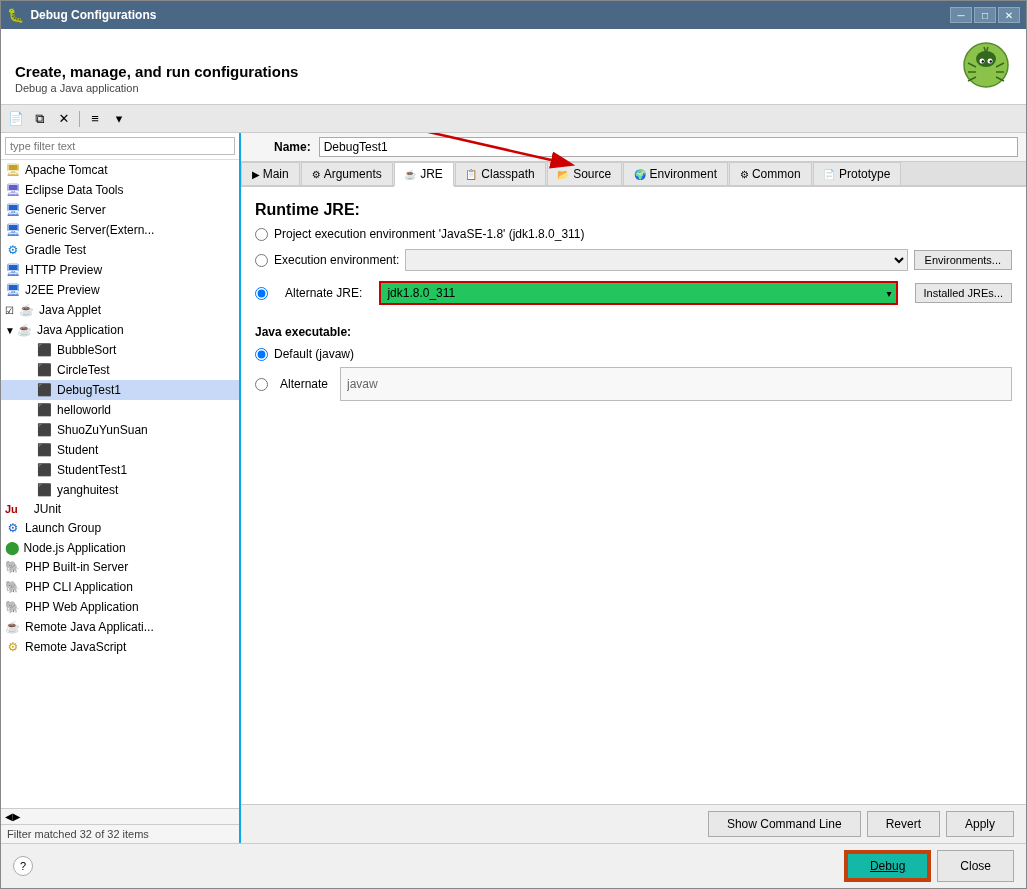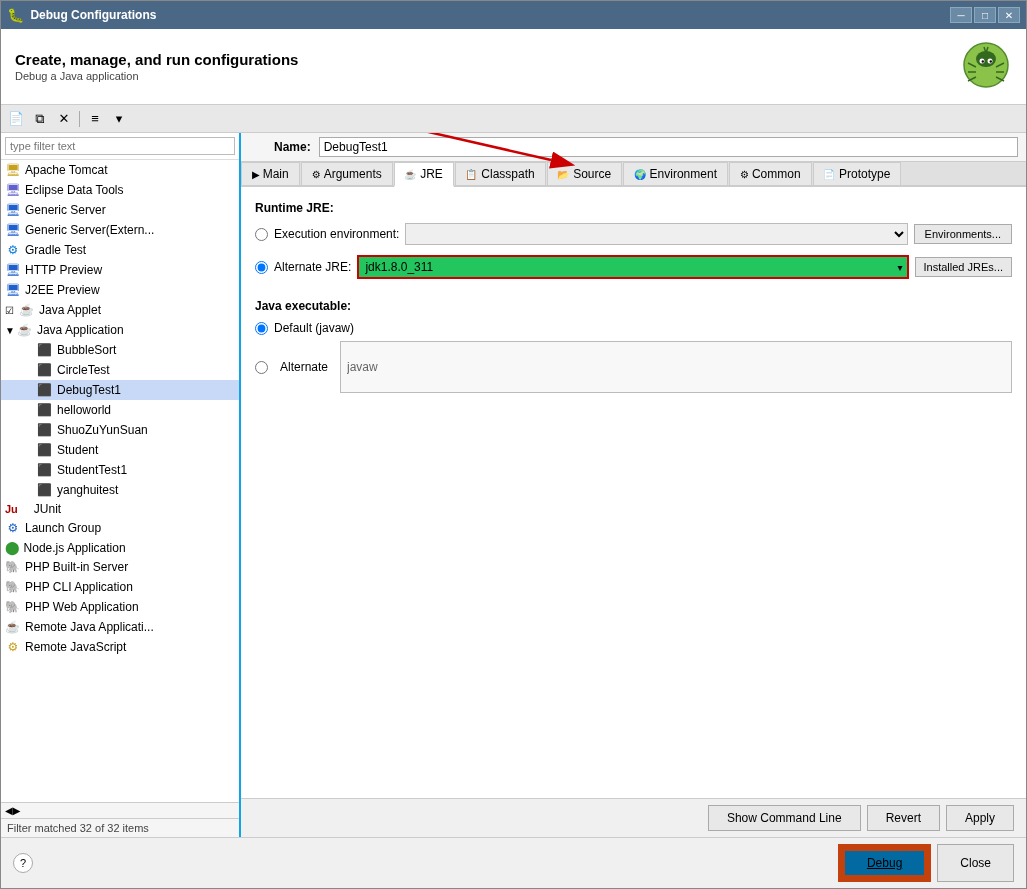--- a/index.html
+++ b/index.html
@@ -5,21 +5,21 @@
     * { box-sizing: border-box; margin: 0; padding: 0; font-family: 'Segoe UI', Arial, sans-serif; font-size: 12px; }
     body { background: #f0f0f0; width: 1027px; height: 889px; overflow: hidden; }
 
     .window { width: 1027px; height: 889px; background: #f0f0f0; border: 1px solid #888; display: flex; flex-direction: column; }
 
     .title-bar { background: #4a6785; display: flex; align-items: center; padding: 4px 6px; gap: 6px; height: 28px; }
     .title-bar-text { color: white; font-size: 12px; font-weight: bold; flex: 1; }
     .title-bar-controls { display: flex; gap: 2px; }
     .title-bar-btn { width: 22px; height: 16px; background: #6a8aa5; border: 1px solid #8ab; color: white; font-size: 10px; display: flex; align-items: center; justify-content: center; cursor: pointer; }
 
-    .header-area { background: white; padding: 10px 14px; border-bottom: 1px solid #ccc; display: flex; align-items: center; justify-content: space-between; }
+    .header-area { background: white; padding: 10px 14px; border-bottom: 1px solid #ccc; display: flex; align-items: flex-end; justify-content: space-between; }
     .header-text h2 { font-size: 15px; font-weight: bold; color: #000; }
     .header-text p { font-size: 11px; color: #444; margin-top: 2px; }
 
     .toolbar { background: #e8e8e8; border-bottom: 1px solid #ccc; display: flex; align-items: center; padding: 2px 4px; gap: 2px; height: 28px; }
     .toolbar-btn { width: 22px; height: 22px; background: transparent; border: 1px solid transparent; cursor: pointer; display: flex; align-items: center; justify-content: center; font-size: 13px; }
     .toolbar-sep { width: 1px; height: 16px; background: #aaa; margin: 0 2px; }
 
     .main-content { display: flex; flex: 1; overflow: hidden; }
 
     .sidebar { width: 240px; background: white; border-right: 2px solid #0ea5e9; display: flex; flex-direction: column; }
@@ -42,48 +42,48 @@
     .name-label { font-weight: bold; font-size: 12px; margin-left: 25px; }
     .name-input { flex: 1; border: 1px solid #aaa; padding: 2px 4px; font-size: 12px; background: white; }
 
     .tabs { display: flex; background: #e0e0e0; border-bottom: 2px solid #ccc; }
     .tab { padding: 4px 10px; border: 1px solid #ccc; border-bottom: none; background: #e8e8e8; cursor: pointer; font-size: 11px; display: flex; align-items: center; gap: 3px; margin-right: 1px; }
     .tab.active { background: white; border-bottom: 2px solid white; margin-bottom: -2px; }
     .tab-icon { font-size: 10px; }
 
     .panel-content { flex: 1; background: white; padding: 14px; overflow: auto; position: relative; }
 
-    .section-label { font-size: 12px; font-weight: bold; margin-bottom: 8px; }
+    .section-label { font-size: 16px; font-weight: bold; margin-bottom: 8px; }
 
     .radio-group { display: flex; flex-direction: column; gap: 8px; }
     .radio-row { display: flex; align-items: center; gap: 6px; }
     .radio-row input[type=radio] { cursor: pointer; }
     .radio-row label { font-size: 12px; cursor: pointer; }
     .env-btn { margin-left: auto; padding: 3px 10px; background: #e8e8e8; border: 1px solid #aaa; cursor: pointer; font-size: 11px; }
 
-    .alternate-jre-row { display: flex; align-items: center; gap: 6px; margin-top: 2px; }
+    .alternate-jre-row { display: flex; align-items: center; gap: 17px; margin-top: 2px; }
     .jre-select-wrapper { position: relative; flex: 1; border: 2px solid #cc0000; }
     .jre-select { width: 100%; padding: 3px 22px 3px 6px; border: none; background: #22c55e; font-size: 12px; appearance: none; cursor: pointer; outline: none; }
     .jre-select-arrow { position: absolute; right: 4px; top: 50%; transform: translateY(-50%); font-size: 10px; pointer-events: none; }
     .installed-btn { padding: 3px 8px; background: #e8e8e8; border: 1px solid #aaa; cursor: pointer; font-size: 11px; white-space: nowrap; }
 
     .java-exec-section { margin-top: 20px; }
     .java-exec-label { font-size: 12px; font-weight: bold; margin-bottom: 8px; }
 
     .alternate-text-row { display: flex; align-items: center; gap: 12px; }
-    .alternate-input { flex: 1; border: 1px solid #bbb; padding: 18px 6px; font-size: 12px; color: #666; background: #f8f8f8; }
+    .alternate-input { flex: 1; border: 1px solid #bbb; padding: 9px 6px; font-size: 12px; color: #666; background: #f8f8f8; }
 
     .bottom-bar { background: #f0f0f0; border-top: 1px solid #ccc; padding: 6px 12px; display: flex; align-items: center; justify-content: flex-end; gap: 6px; }
     .bottom-btn { padding: 5px 18px; background: #e8e8e8; border: 1px solid #aaa; cursor: pointer; font-size: 12px; }
 
     .dialog-bottom { background: #f0f0f0; border-top: 1px solid #ccc; padding: 6px 12px; display: flex; align-items: center; justify-content: space-between; }
     .help-icon { width: 20px; height: 20px; border: 1px solid #aaa; border-radius: 50%; display: flex; align-items: center; justify-content: center; font-size: 11px; cursor: pointer; background: white; }
     .dialog-btns { display: flex; gap: 6px; }
     .dialog-btn { padding: 5px 22px; background: #e8e8e8; border: 1px solid #aaa; cursor: pointer; font-size: 12px; }
-    .dialog-btn.primary { background: #0369a1; border: 7px solid #c2410c; text-decoration: underline; }
+    .dialog-btn.primary { background: #14b8a6; border: 4px solid #c2410c; text-decoration: underline; }
 
     
     .icon-tomcat { color: #c8a020; }
     .icon-eclipse { color: #6060cc; }
     .icon-blue { color: #2060cc; }
     .icon-orange { color: #e07030; }
     .icon-purple { color: #8030c0; }
 
     
     .bug-svg { width: 52px; height: 52px; }
@@ -342,20 +342,24 @@
           <span class="tab-icon">📄</span>
           <span>Prototype</span>
         </div>
       </div>
 
       <div class="panel-content">
         <div class="section-label">Runtime JRE:</div>
 
         <div class="radio-group">
 
+          <div class="radio-row">
+            <input type="radio" id="proj-exec" name="jre-option" style="">
+            <label for="proj-exec">Project execution environment 'JavaSE-1.8' (jdk1.8.0_311)</label>
+          </div>
 
           <div class="radio-row">
             <input type="radio" id="exec-env" name="jre-option" style="">
             <label for="exec-env">Execution environment:</label>
             <select style="flex:1; border:1px solid #bbb; padding:2px;">
               <option></option>
             </select>
             <button class="env-btn">Environments...</button>
           </div>
 

